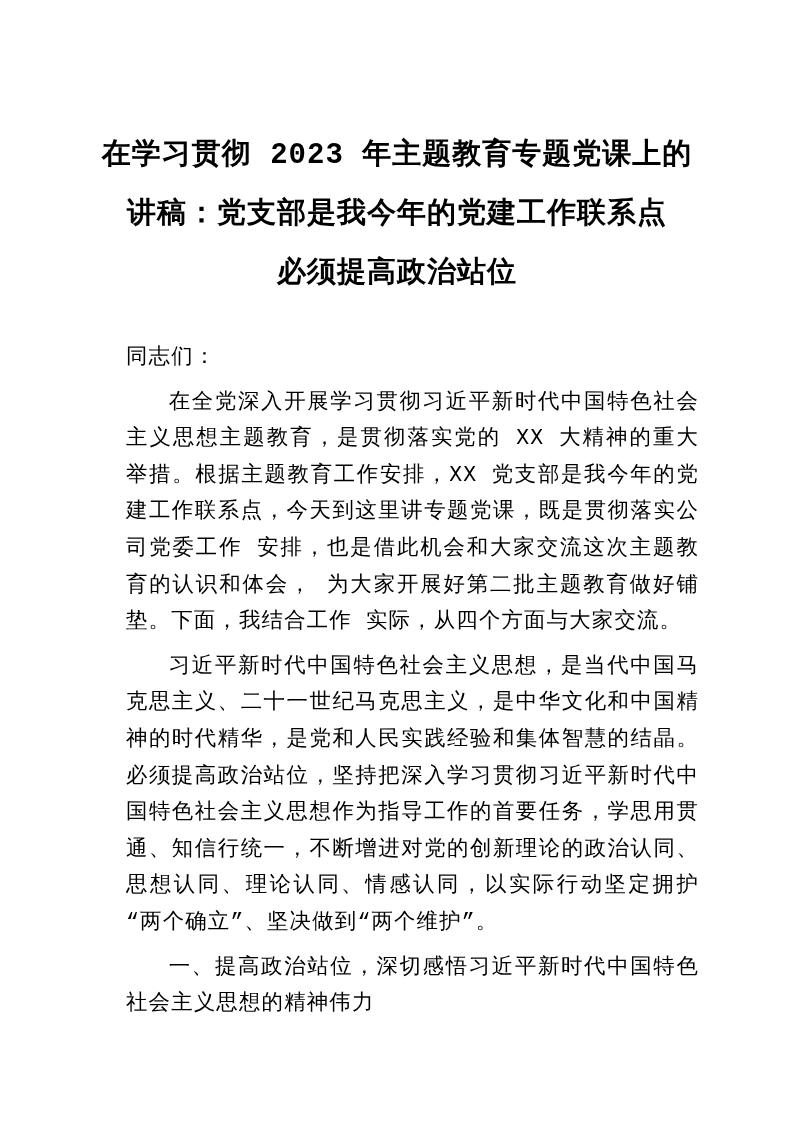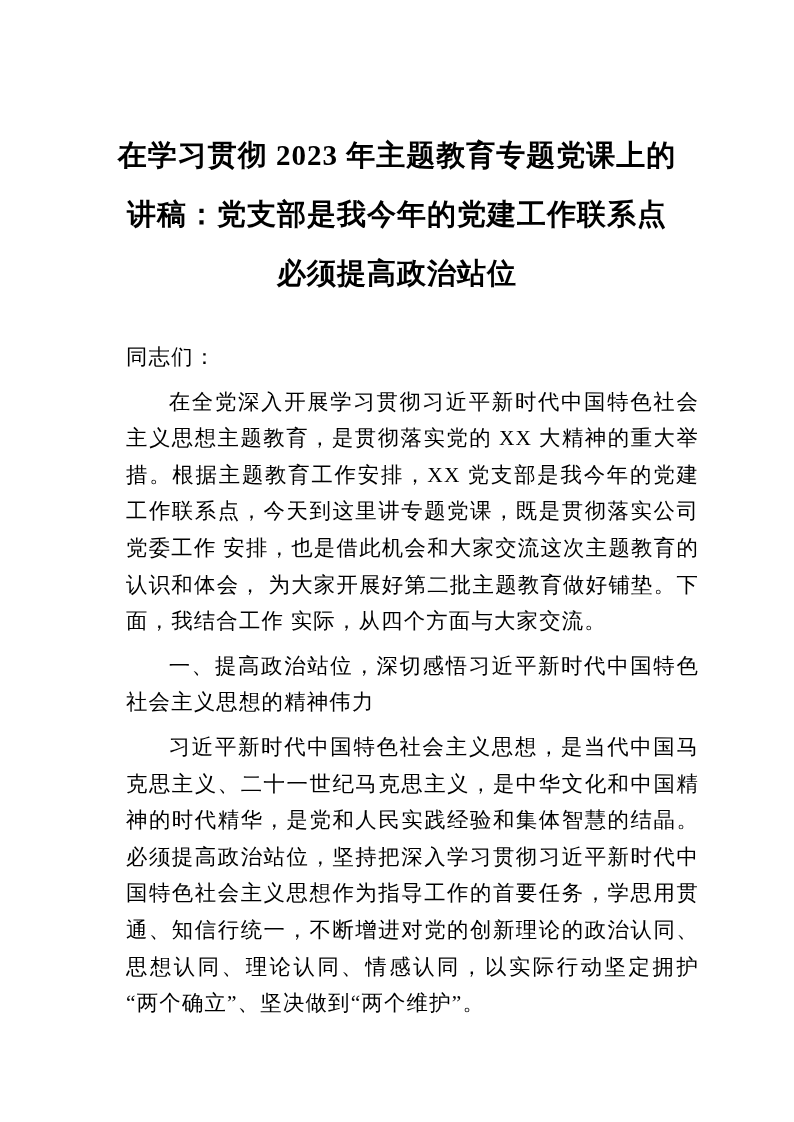--- a/index.html
+++ b/index.html
@@ -6,21 +6,21 @@
     margin: 0;
     padding: 0;
     background: #ffffff;
   }
   .page {
     position: relative;
     width: 794px;
     height: 1122px;
     background: #ffffff;
     overflow: hidden;
-    font-family: Liberation Serif, serif;
+    font-family: Liberation Mono, monospace;
     color: #000000;
   }
   .doc-title {
     position: absolute;
     top: 126px;
     left: 40px;
     right: 40px;
     text-align: center;
     font-size: 29px;
     font-weight: 700;
@@ -53,17 +53,17 @@
 
   <div class="doc-title">
     <div class="title-line">在学习贯彻 2023 年主题教育专题党课上的</div>
     <div class="title-line">讲稿：党支部是我今年的党建工作联系点</div>
     <div class="title-line">必须提高政治站位</div>
   </div>
 
   <div class="doc-body">
     <p class="para">同志们：</p>
     <p class="para indent">在全党深入开展学习贯彻习近平新时代中国特色社会主义思想主题教育，是贯彻落实党的 XX 大精神的重大举措。根据主题教育工作安排，XX 党支部是我今年的党建工作联系点，今天到这里讲专题党课，既是贯彻落实公司党委工作 安排，也是借此机会和大家交流这次主题教育的认识和体会，  为大家开展好第二批主题教育做好铺垫。下面，我结合工作 实际，从四个方面与大家交流。</p>
+    <p class="para indent">习近平新时代中国特色社会主义思想，是当代中国马克思主义、二十一世纪马克思主义，是中华文化和中国精神的时代精华，是党和人民实践经验和集体智慧的结晶。必须提高政治站位，坚持把深入学习贯彻习近平新时代中国特色社会主义思想作为指导工作的首要任务，学思用贯通、知信行统一，不断增进对党的创新理论的政治认同、思想认同、理论认同、情感认同，以实际行动坚定拥护“两个确立”、坚决做到“两个维护”。</p>
     <p class="para indent">一、提高政治站位，深切感悟习近平新时代中国特色社会主义思想的精神伟力</p>
-    <p class="para indent">习近平新时代中国特色社会主义思想，是当代中国马克思主义、二十一世纪马克思主义，是中华文化和中国精神的时代精华，是党和人民实践经验和集体智慧的结晶。必须提高政治站位，坚持把深入学习贯彻习近平新时代中国特色社会主义思想作为指导工作的首要任务，学思用贯通、知信行统一，不断增进对党的创新理论的政治认同、思想认同、理论认同、情感认同，以实际行动坚定拥护“两个确立”、坚决做到“两个维护”。</p>
   </div>
 
 </div>
 
 </body></html>

